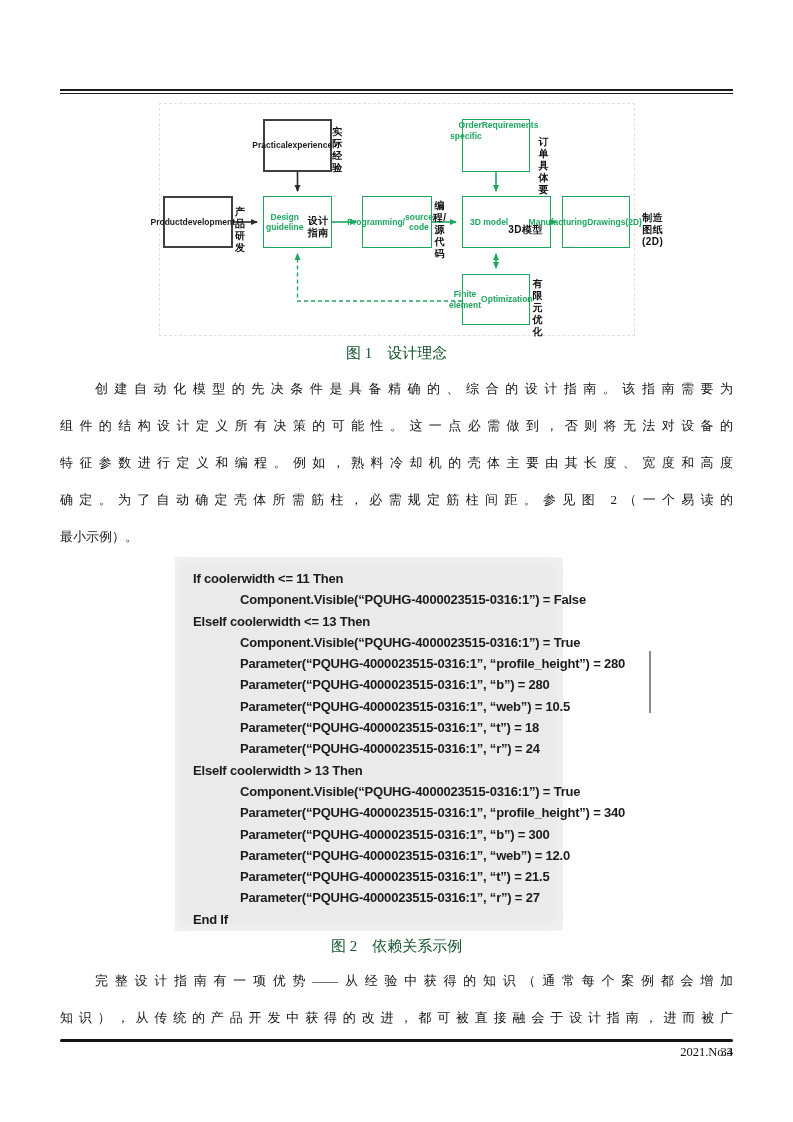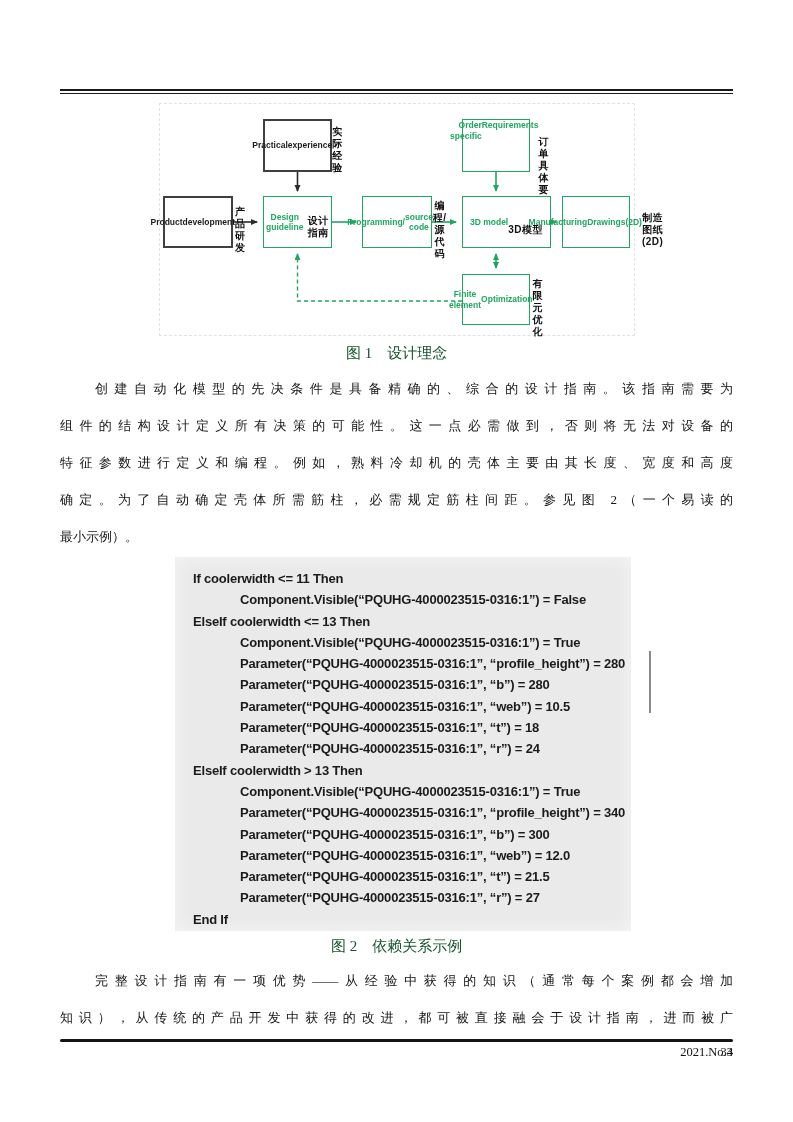--- a/index.html
+++ b/index.html
@@ -30,21 +30,21 @@
 
   .caption{position:absolute;left:0;right:0;text-align:center;font-size:15px;color:#14532d;}
 
   
   .para{position:absolute;left:60px;width:673px;font-size:13px;line-height:37px;color:#151515;}
   .para-line{text-align:justify;text-align-last:justify;white-space:nowrap;}
   .para-line.first{padding-left:35px;}
   .para-line.last{text-align-last:left;white-space:normal;}
 
   
-  .fig2{position:absolute;left:175px;top:557px;width:456px;height:374px;
+  .fig2{position:absolute;left:175px;top:557px;width:388px;height:374px;
         background:#ebeaea;box-sizing:border-box;padding:11px 0 0 18px;
         box-shadow:inset 0 0 18px rgba(255,255,255,0.55);}
   .code-line{font-family:"Liberation Sans",sans-serif;font-weight:700;font-size:13px;
              line-height:21.3px;color:#1b1b1b;letter-spacing:-0.2px;white-space:nowrap;}
   .indent{padding-left:47px;}
   .scan-artifact{position:absolute;left:474px;top:94px;width:1.5px;height:62px;background:#8a8a8a;}
 
   
   .footer-rule{position:absolute;top:1039px;left:60px;width:673px;height:2.5px;
                background:#141414;border-radius:2px;}

